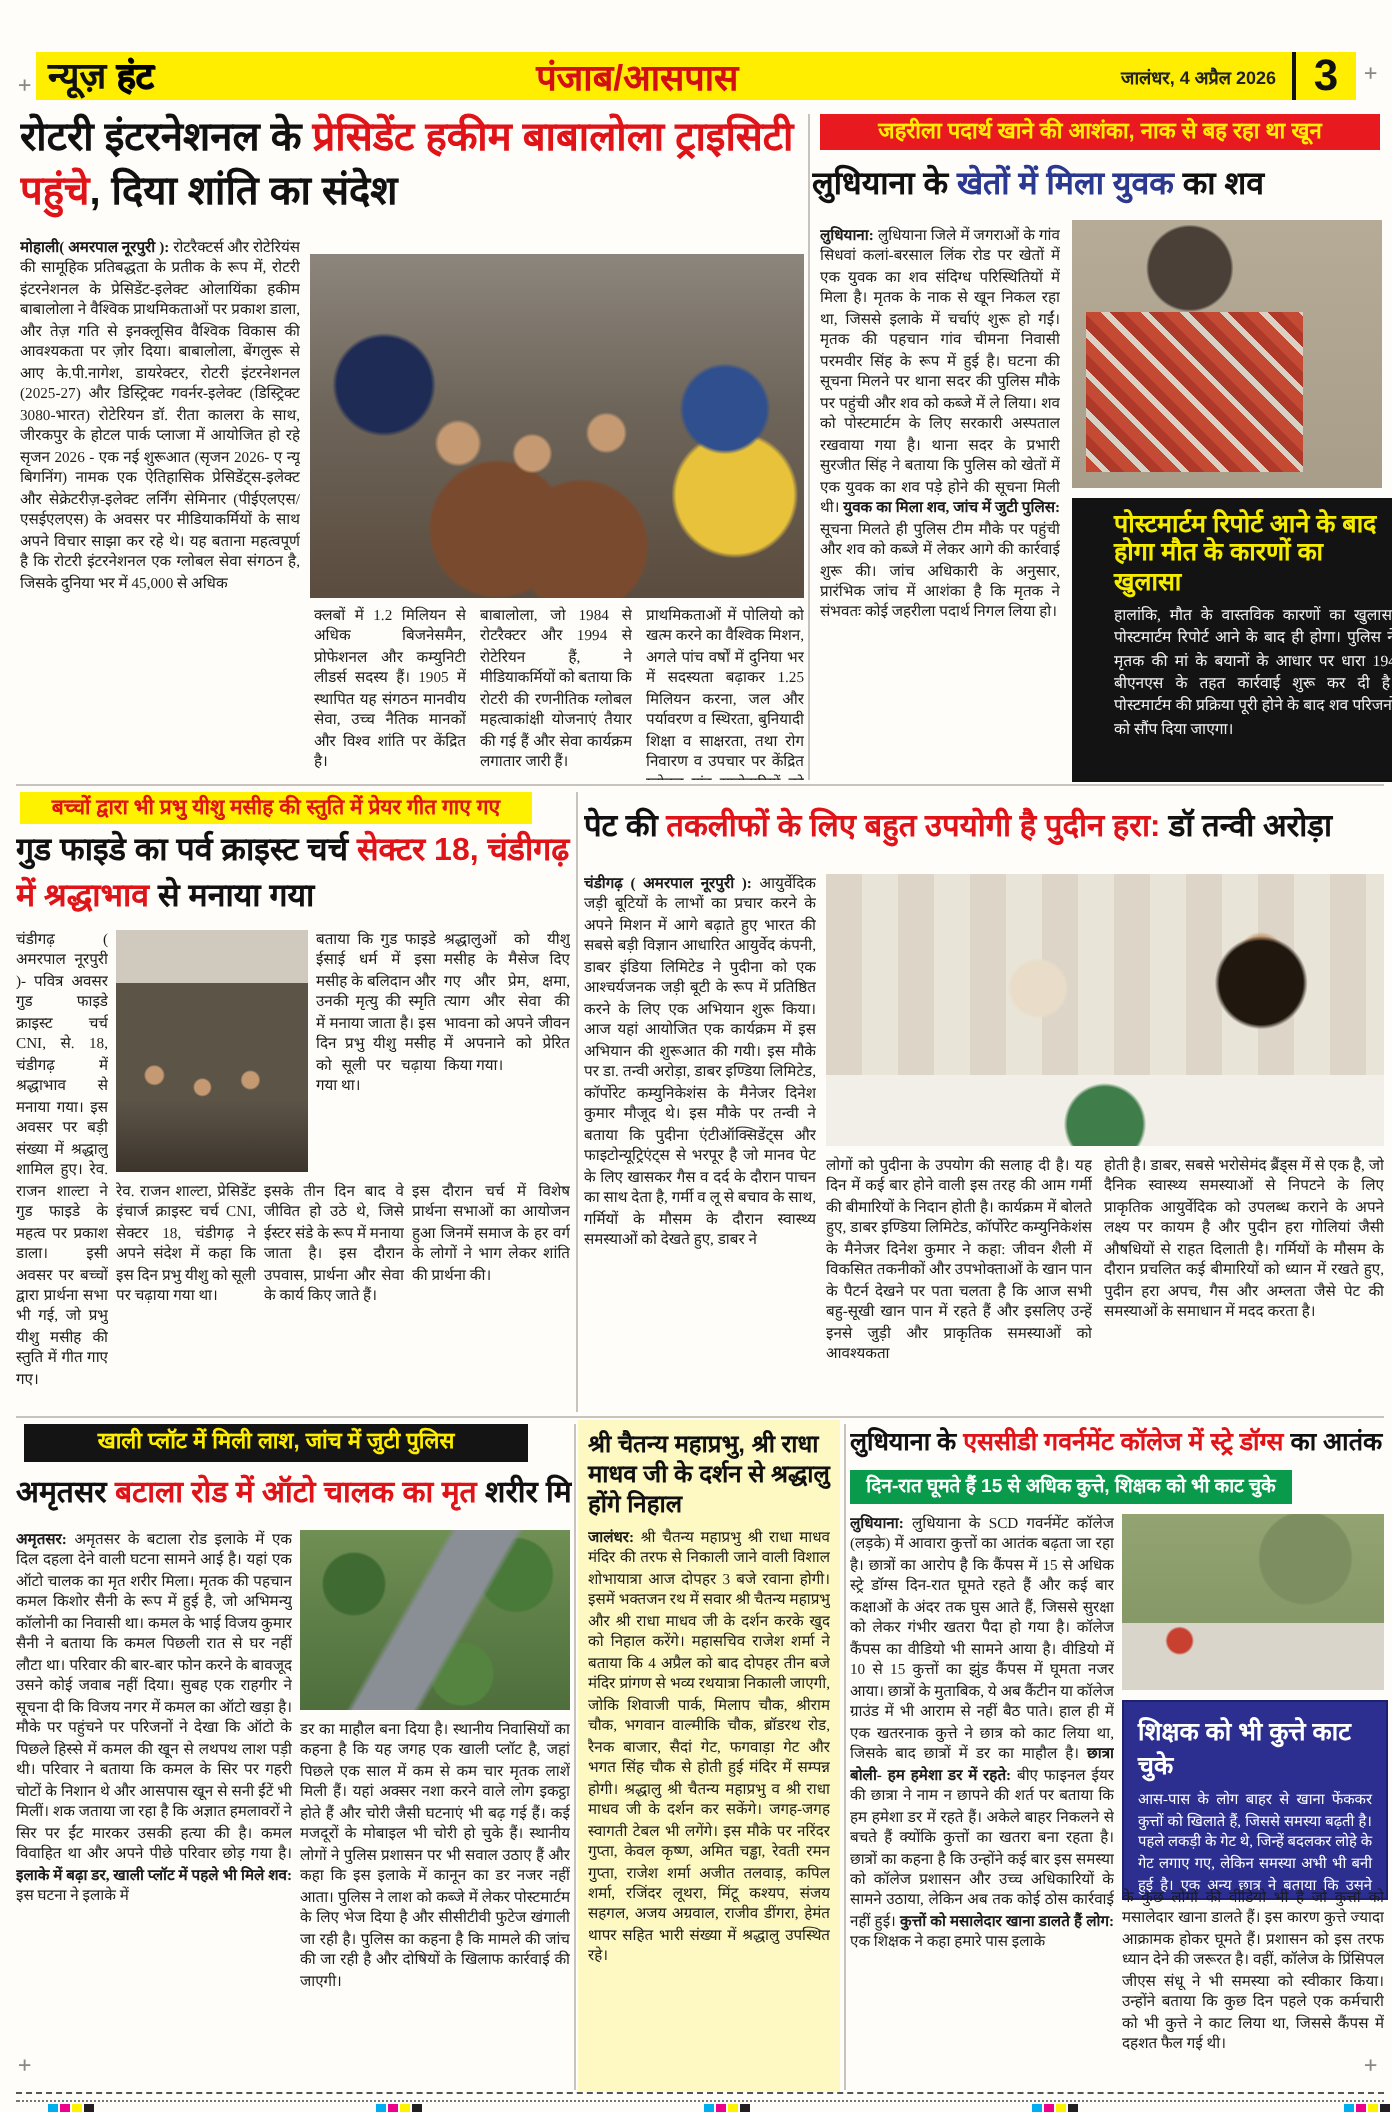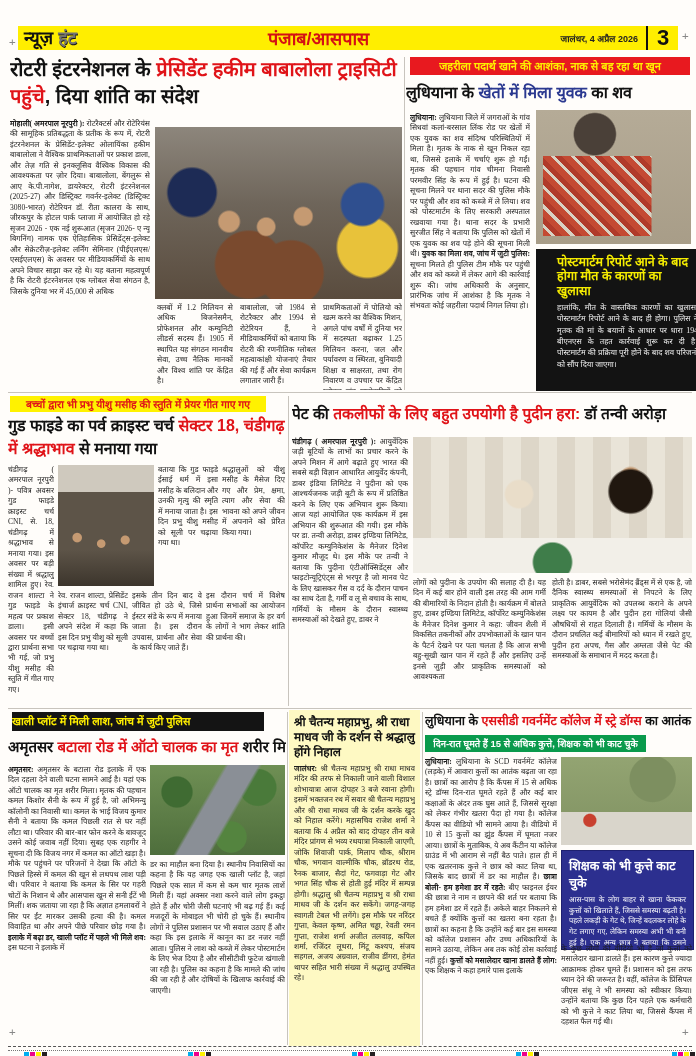--- a/index.html
+++ b/index.html
@@ -4,31 +4,31 @@
 <style>
   html,body{margin:0;padding:0;background:#ffffff;}
   .page{position:relative;width:696px;height:1056px;background:#fffdfa;overflow:hidden;
         font-family:"Liberation Serif", serif;}
   .abs{position:absolute;overflow:hidden;}
   .sans{font-family:"Liberation Sans", sans-serif;}
   .crop{position:absolute;color:#888;font-size:11px;font-family:"DejaVu Sans Mono",monospace;}
   
   .masthead{left:18px;top:26px;width:660px;height:24px;background:#ffee00;display:flex;align-items:center;}
   .logo{font-weight:bold;font-size:18px;line-height:20px;margin-left:6px;white-space:nowrap;}
-  .logo .lk{color:#111;} .logo .lr{color:#737373;text-shadow:0.5px 0.5px 0 #111;}
+  .logo .lk{color:#111;} .logo .lr{color:#000000;text-shadow:0.5px 0.5px 0 #111;}
   .sect{flex:1;text-align:center;color:#d40f14;font-weight:bold;font-size:18px;}
   .mdate{font-size:9px;font-weight:bold;color:#222;margin-right:8px;white-space:nowrap;}
   .pgno{width:30px;height:24px;border-left:2.5px solid #111;font-size:22px;font-weight:bold;color:#111;
         display:flex;align-items:center;justify-content:center;}
   
   .hl{font-weight:bold;color:#111;}
   .red{color:#e01318;} .blue{color:#2b3990;}
   .kick-red{background:#e8191f;color:#ffee00;font-weight:bold;text-align:center;}
   .kick-yel{background:#fff200;color:#e01318;font-weight:bold;text-align:center;}
-  .kick-blk{background:#141414;color:#ffee00;font-weight:bold;text-align:left;}
+  .kick-blk{background:#141414;color:#ffee00;font-weight:bold;text-align:center;}
   .greenbar{background:#0a9a4c;color:#fff;font-weight:bold;text-align:center;}
   
   .bt{font-size:7.6px;line-height:1.38;color:#1c1c1c;text-align:justify;}
   .dl{font-weight:bold;}
   .vr{background:#c8c4bd;width:1px;} .hr{background:#c8c4bd;height:1px;}
   
   .blackbox{background:#131313;color:#f2f2f2;padding:6px 21px;}
   .blackbox .t{color:#f5ec00;font-weight:bold;font-size:12.5px;line-height:1.15;margin-bottom:4px;font-family:"Liberation Sans",sans-serif;}
   .blackbox .b{font-size:7.8px;line-height:1.45;text-align:justify;}
   .bluebox{background:#2c2f8f;color:#fff;padding:6px 7px;border:1px solid #1e2070;}

